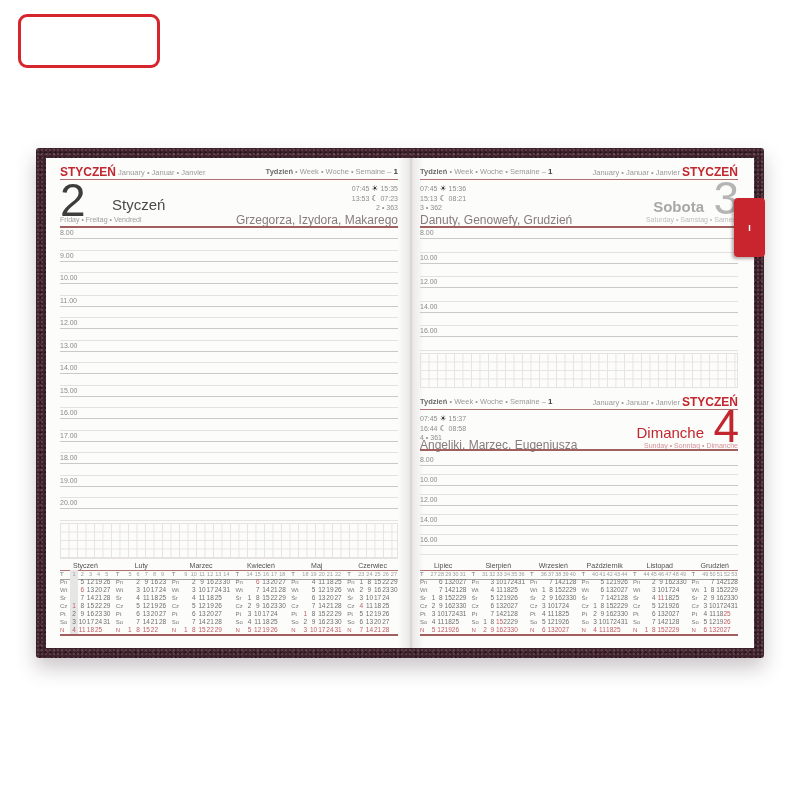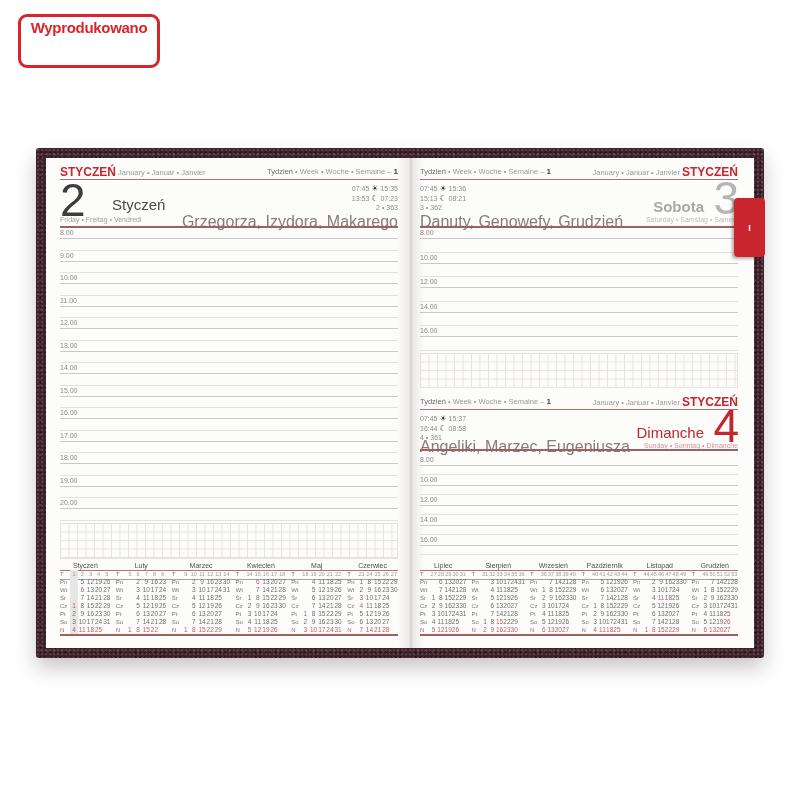--- a/index.html
+++ b/index.html
@@ -33,39 +33,39 @@
 
   
   .pcol{position:absolute;top:18px;height:474px;}
   .pcol.left{left:24px;width:338px;}
   .pcol.right{left:384px;width:318px;}
 
   
   .hdr{position:absolute;left:0;right:0;height:13px;border-bottom:1.5px solid #b07070;font-size:7.5px;
        line-height:12px;color:#9a9a9a;white-space:nowrap;}
   .hdr .month-name{color:#c2262e;font-weight:bold;font-size:12px;vertical-align:-1px;}
-  .hdr .dark{color:#6b6b6b;}
+  .hdr .dark{color:#6b6b6b;font-weight:bold;}
   .hdr .wknum{color:#444;font-weight:bold;font-size:8px;}
   .hdr .hl-left{position:absolute;left:0;}
   .hdr .hl-right{position:absolute;right:0;}
 
   
   .bignum{position:absolute;font-size:46px;line-height:40px;color:#3d3d3d;letter-spacing:-1px;}
   .bignum.gray{color:#b5b5b5;} .bignum.red{color:#c2262e;}
   .dayname{position:absolute;font-size:15px;color:#4a4a4a;}
   .dayname.gray{color:#a8a8a8;font-weight:bold;} .dayname.red{color:#c2262e;}
   .dayintl{position:absolute;font-size:7px;color:#9c9c9c;white-space:nowrap;}
   .dayintl.lightgray{color:#bdbdbd;}
   .dayintl.lred{color:#d49296;}
   .inforow{font-size:7px;color:#8d8d8d;line-height:9.5px;white-space:nowrap;}
   .inforow .ico{font-size:8px;color:#2e2e2e;}
   .infostack{position:absolute;top:18px;}
   .infostack.r{right:0;text-align:right;}
   .infostack.l{left:0;text-align:left;}
-  .namedays{position:absolute;font-size:16px;color:#877c7c;white-space:nowrap;}
+  .namedays{position:absolute;font-size:12px;color:#877c7c;white-space:nowrap;}
   .thickline{position:absolute;left:0;right:0;height:2px;background:#a06060;}
 
   
   .hours{position:absolute;left:0;right:0;}
   .hour-block{position:relative;box-sizing:border-box;border-bottom:1px solid #e4e1e1;}
   .hour-block .lbl{font-size:7px;line-height:9px;color:#8a8a8a;}
   .hour-block .ln{position:absolute;left:0;right:0;top:10px;border-top:1px solid #cbc8c8;}
 
   
   .grid-block{position:absolute;left:0;right:0;
@@ -86,21 +86,20 @@
   .cal-rowlabel{text-align:left;color:#7a7a7a;font-size:6px;}
   .cal-cell.red{color:#bf5f66;}
   .cal-cell.hl{background:#e6e6e6;}
 </style>
 </head>
 <body>
 
 <div class="stage">
 
   <div class="badge">
-    <div class="badge-top">Wyprodukowano</div>
   </div>
 
   <div class="book">
     <div class="pages">
       <div class="gutter"></div>
     </div>
 
     <div class="tab">
       <span>I</span>
     </div>

